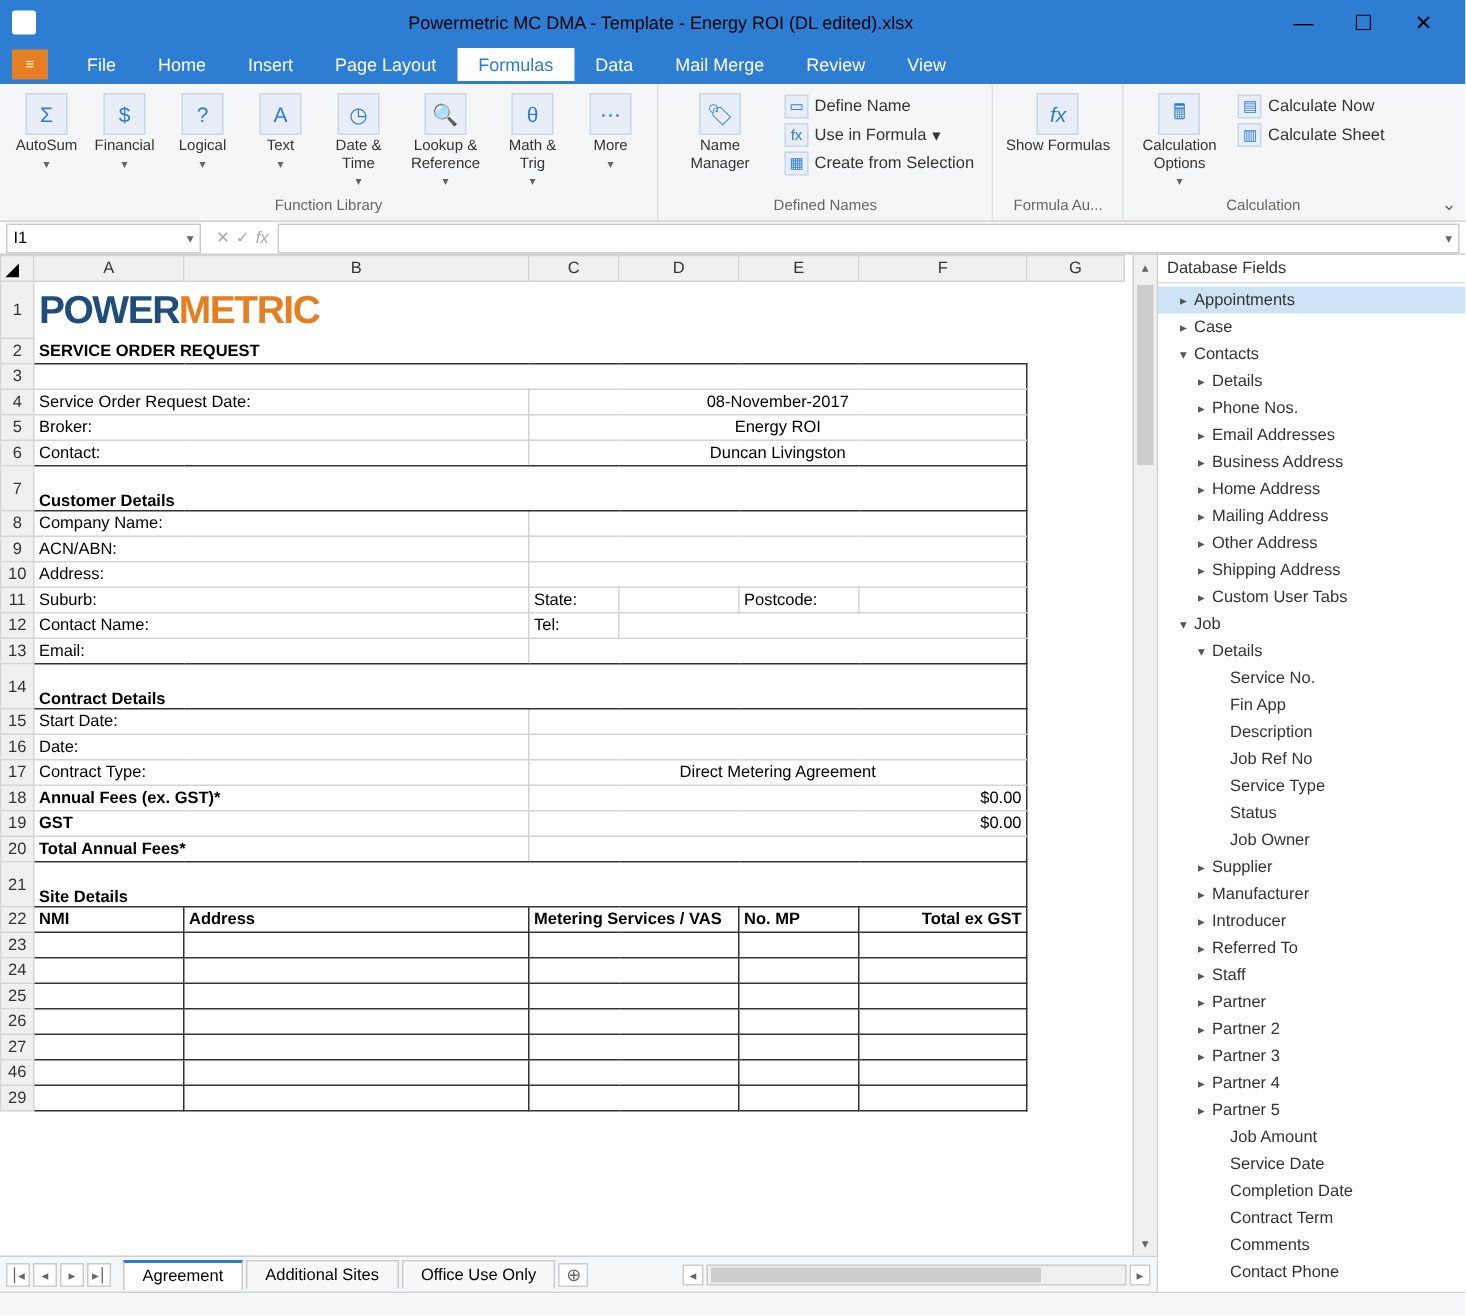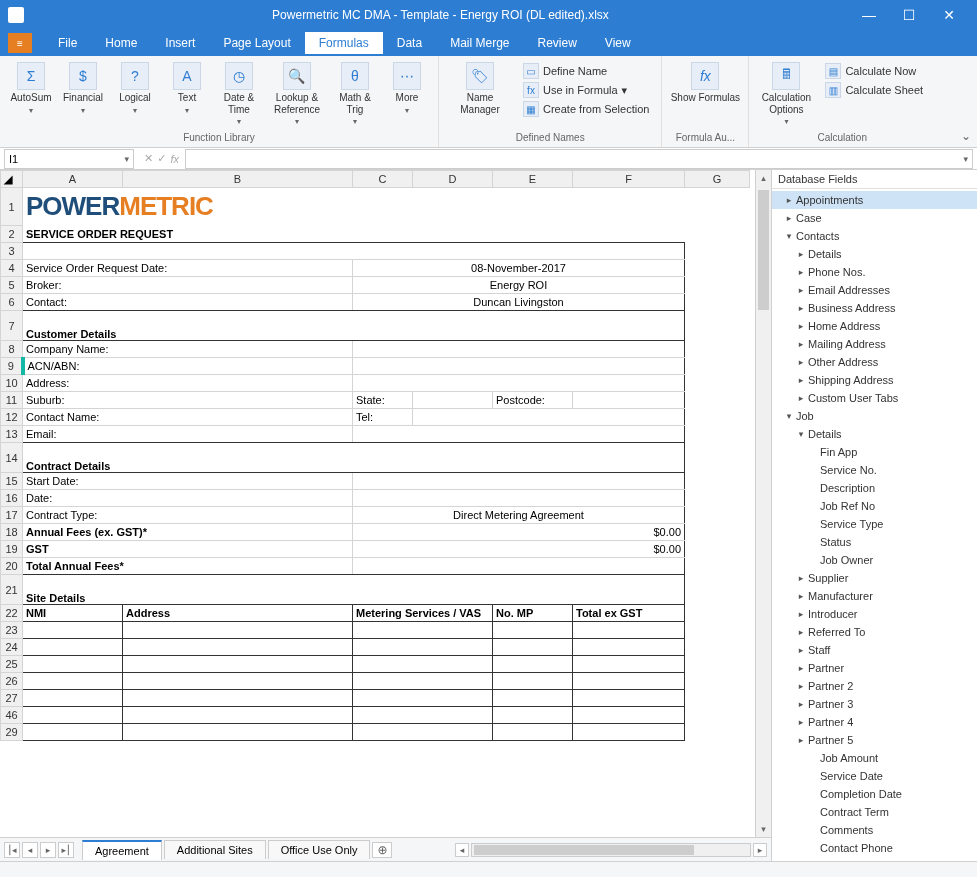--- a/index.html
+++ b/index.html
@@ -1,19 +1,19 @@
 <!DOCTYPE html>
 <html><head>
 <meta charset="utf-8">
 <style>
 * { box-sizing: border-box; margin: 0; padding: 0; font-family: "Segoe UI", Tahoma, sans-serif; }
 body { width: 977px; height: 877px; background: #fff; overflow: hidden; font-size: 12px; }
 
 
-.titlebar { height: 30px; background: #2d7dd2; display: flex; align-items: center; color: #ffffff; padding: 0 8px; }
+.titlebar { height: 30px; background: #2d7dd2; display: flex; align-items: center; color: #000000; padding: 0 8px; }
 .titlebar .icon-app { width: 16px; height: 16px; background: #fff; border-radius: 2px; margin-right: 8px; }
 .titlebar .title { flex: 1; text-align: center; font-size: 12px; }
 .titlebar .win-controls { display: flex; gap: 0; }
 .titlebar .win-btn { width: 40px; height: 30px; display: flex; align-items: center; justify-content: center; cursor: pointer; font-size: 14px; }
 
 
 .menubar { height: 26px; background: #2d7dd2; display: flex; align-items: center; padding-left: 8px; }
 .menubar .app-icon { width: 24px; height: 20px; background: #e67e22; margin-right: 12px; display:flex; align-items:center; justify-content:center; color:#fff; font-size:10px; }
 .menubar .menu-item { color: #fff; padding: 4px 14px; font-size: 12px; cursor: pointer; }
 .menubar .menu-item.active { background: #fff; color: #2d7dd2; }
@@ -289,21 +289,21 @@
               <td style="border:none;"></td>
             </tr>
         <tr>
               <th class="rowhead">8</th>
               <td colspan="2" style="border-left:1px solid #333;">Company Name:</td>
               <td colspan="4" style="border-right:1px solid #333;"></td>
               <td style="border:none;"></td>
             </tr>
         <tr>
               <th class="rowhead">9</th>
-              <td colspan="2" style="border-left:4px solid #14b8a6;">ACN/ABN:</td>
+              <td colspan="2" style="border-left:1px solid #14b8a6;">ACN/ABN:</td>
               <td colspan="4" style="border-right:1px solid #333;"></td>
               <td style="border:none;"></td>
             </tr>
         <tr>
               <th class="rowhead">10</th>
               <td colspan="2" style="border-left:1px solid #333;">Address:</td>
               <td colspan="4" style="border-right:1px solid #333;"></td>
               <td style="border:none;"></td>
             </tr>
         <tr>
@@ -373,21 +373,21 @@
               <th class="rowhead">21</th>
               <td colspan="6" class="bold" style="border:1px solid #333;border-top:none;vertical-align:bottom;height:30px;">Site Details</td>
               <td style="border:none;"></td>
             </tr>
         <tr>
               <th class="rowhead">22</th>
           <td class="bold" style="border:1px solid #333;">NMI</td>
           <td class="bold" style="border:1px solid #333;">Address</td>
           <td colspan="2" class="bold" style="border:1px solid #333;">Metering Services / VAS</td>
           <td class="bold" style="border:1px solid #333;">No. MP</td>
-          <td class="bold" style="border:1px solid #333;">Total ex GST</td>
+          <td class="bold" style="border:1px solid #333;text-align:right;">Total ex GST</td>
           <td style="border:none;"></td>
         </tr>
         <tr>
               <th class="rowhead">23</th>
               <td style="border:1px solid #333;"></td>
               <td style="border:1px solid #333;"></td>
               <td colspan="2" style="border:1px solid #333;"></td>
               <td style="border:1px solid #333;"></td>
               <td style="border:1px solid #333;"></td>
               <td style="border:none;"></td>
@@ -529,28 +529,28 @@
       <div class="node sp1">
           <span class="tw">▾</span>
           <span>Job</span>
         </div>
       <div class="node sp2">
           <span class="tw">▾</span>
           <span>Details</span>
         </div>
       <div class="node sp3">
           <span class="tw"></span>
+          <span>Service No.</span>
+        </div>
+      <div class="node sp3">
+          <span class="tw"></span>
           <span>Fin App</span>
         </div>
       <div class="node sp3">
           <span class="tw"></span>
-          <span>Service No.</span>
-        </div>
-      <div class="node sp3">
-          <span class="tw"></span>
           <span>Description</span>
         </div>
       <div class="node sp3">
           <span class="tw"></span>
           <span>Job Ref No</span>
         </div>
       <div class="node sp3">
           <span class="tw"></span>
           <span>Service Type</span>
         </div>

